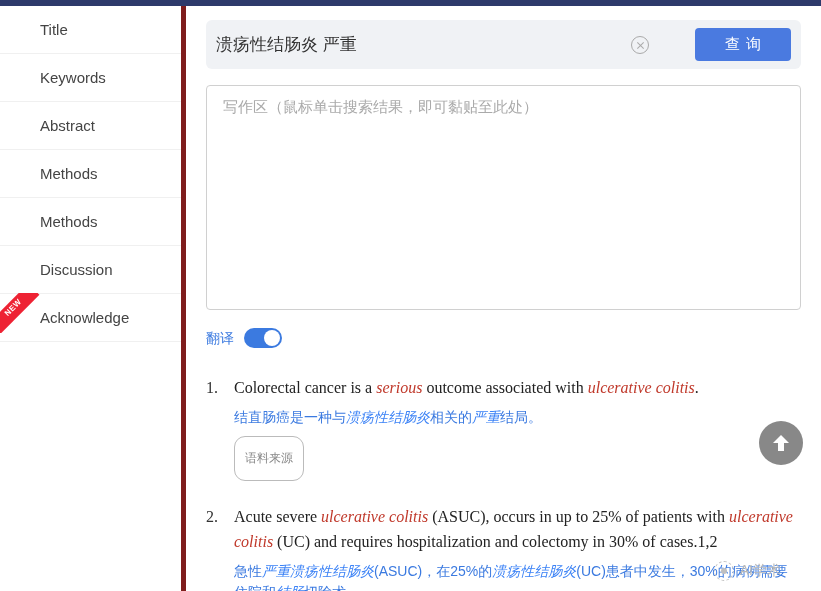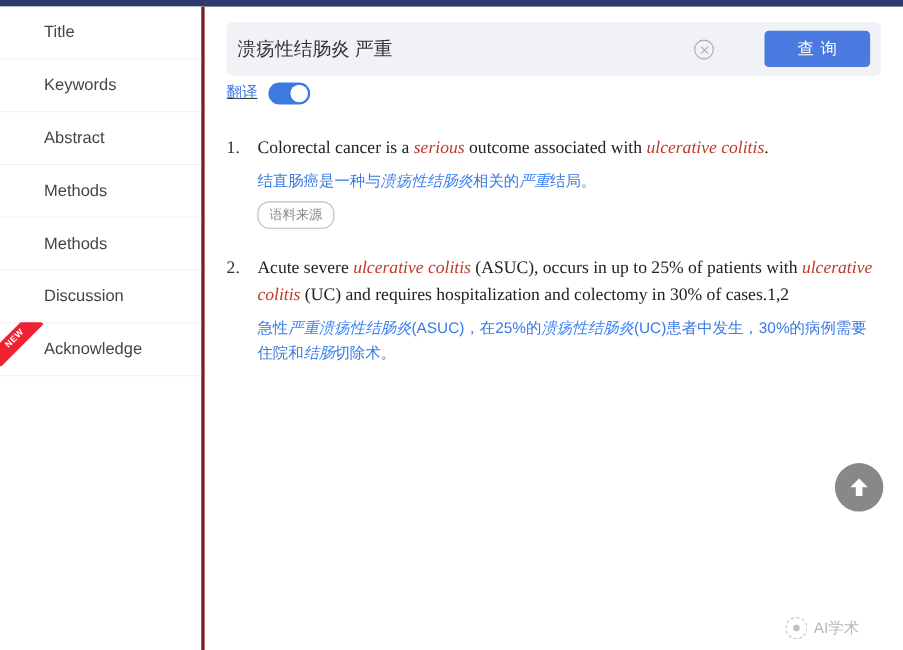--- a/index.html
+++ b/index.html
@@ -1,46 +1,46 @@
 <!DOCTYPE html>
 <html><head>
 <meta charset="utf-8">
 <style>
 * { box-sizing: border-box; margin: 0; padding: 0; }
 body { font-family: "Microsoft YaHei", Arial, sans-serif; font-size: 14px; color: #333; background: #fff; width: 821px; height: 591px; overflow: hidden; position: relative; }
 .topbar { height: 6px; background: #2d3a6b; }
 .container { display: flex; height: 585px; }
-.sidebar { width: 186px; background: #fff; border-right: 3px solid #7f1d1d; position: relative; }
+.sidebar { width: 186px; background: #fff; border-right: 5px solid #7f1d1d; position: relative; }
 .nav-item { padding: 15px 0 15px 40px; font-size: 15px; color: #444; cursor: pointer; border-bottom: 1px solid #f0f0f0; }
 .nav-item.active { background: #6b7aa8; color: #fff; }
 .new-ribbon { position: absolute; left: 0; width: 40px; height: 40px; overflow: hidden; }
 .new-ribbon::before { content: ""; position: absolute; width: 56px; height: 16px; background: #e23; transform: rotate(-45deg); left: -14px; top: 8px; }
 .new-ribbon span { position: absolute; color: #fff; font-size: 8px; font-weight: bold; transform: rotate(-45deg); left: 3px; top: 10px; letter-spacing: 0.5px; }
 .main { flex: 1; padding: 14px 20px 0 20px; position: relative; }
 .search-row { display: flex; align-items: center; background: #f0f2f5; border-radius: 6px; padding: 8px 10px; gap: 10px; }
 .search-input { flex: 1; border: none; background: transparent; font-size: 17px; color: #333; outline: none; font-family: inherit; }
 .clear-icon { width: 18px; height: 18px; border: 1px solid #aaa; border-radius: 50%; position: relative; cursor: pointer; flex-shrink: 0; }
 .clear-icon::before, .clear-icon::after { content: ""; position: absolute; width: 9px; height: 1px; background: #aaa; left: 4px; top: 8px; }
 .clear-icon::before { transform: rotate(45deg); }
 .clear-icon::after { transform: rotate(-45deg); }
 .search-btn { background: #4a7ae0; color: #fff; border: none; padding: 7px 24px; border-radius: 4px; font-size: 15px; letter-spacing: 6px; text-indent: 6px; cursor: pointer; flex-shrink: 0; margin-left: 36px; }
 .writing-area { margin-top: 16px; border: 1px solid #d0d0d0; border-radius: 4px; height: 225px; padding: 12px 16px; color: #aaa; font-size: 15px; }
-.translate-row { margin-top: 6px; display: flex; align-items: flex-start; gap: 10px; text-decoration: underline; }
+.translate-row { margin-top: 18px; display: flex; align-items: flex-end; gap: 10px; }
 .translate-label { color: #3b7ae0; font-size: 14px; }
 .toggle { width: 38px; height: 20px; background: #3b7ae0; border-radius: 10px; position: relative; cursor: pointer; }
 .toggle::after { content: ""; position: absolute; width: 16px; height: 16px; background: #fff; border-radius: 50%; right: 2px; top: 2px; }
 .results { margin-top: 28px; }
 .result-item { display: flex; margin-bottom: 24px; font-family: Georgia, "Times New Roman", serif; font-size: 16px; line-height: 1.55; }
 .result-num { width: 28px; flex-shrink: 0; color: #333; }
 .result-body { flex: 1; }
 .result-en { color: #222; }
 .result-en em { font-style: italic; color: #c0392b; }
 .result-zh { color: #3b7ae0; font-size: 14px; margin-top: 6px; font-family: "Microsoft YaHei", sans-serif; }
 .result-zh em { font-style: italic; color: #3b82f6; text-align: right; }
-.source-btn { margin-top: 8px; display: inline-block; border: 1px solid #bbb; color: #888; font-size: 12px; padding: 2px 10px; border-radius: 11px; font-family: "Microsoft YaHei", sans-serif; cursor: pointer; }
+.source-btn { margin-top: 8px; display: inline-block; border: 1px solid #bbb; color: #888; font-size: 12px; padding: 12px 10px; border-radius: 11px; font-family: "Microsoft YaHei", sans-serif; cursor: pointer; }
 .scroll-top { position: absolute; right: 18px; top: 415px; width: 44px; height: 44px; background: #888; border-radius: 50%; cursor: pointer; display: flex; align-items: center; justify-content: center; }
 .scroll-top svg { fill: #fff; }
 .watermark { position: absolute; right: 40px; bottom: 10px; display: flex; align-items: center; gap: 6px; color: #b8b8b8; font-size: 14px; pointer-events: none; }
 .wm-circle { width: 20px; height: 20px; border: 1.5px dashed #c0c0c0; border-radius: 50%; position: relative; }
 .wm-dot { position: absolute; width: 6px; height: 6px; background: #c0c0c0; border-radius: 50%; left: 6px; top: 6px; }
 </style>
 </head>
 <body>
 
 <div class="topbar"></div>
@@ -60,20 +60,23 @@
     </div>
   </div>
 
   <div class="main">
     <div class="search-row">
       <input class="search-input" value="溃疡性结肠炎 严重" style="">
       <div class="clear-icon"></div>
       <button class="search-btn">查询</button>
     </div>
 
+    <div class="writing-area">
+      <span>写作区（鼠标单击搜索结果，即可黏贴至此处）</span>
+    </div>
 
     <div class="translate-row">
       <span class="translate-label">翻译</span>
       <div class="toggle"></div>
     </div>
 
     <div class="results">
       <div class="result-item">
         <div class="result-num">1.</div>
         <div class="result-body">

